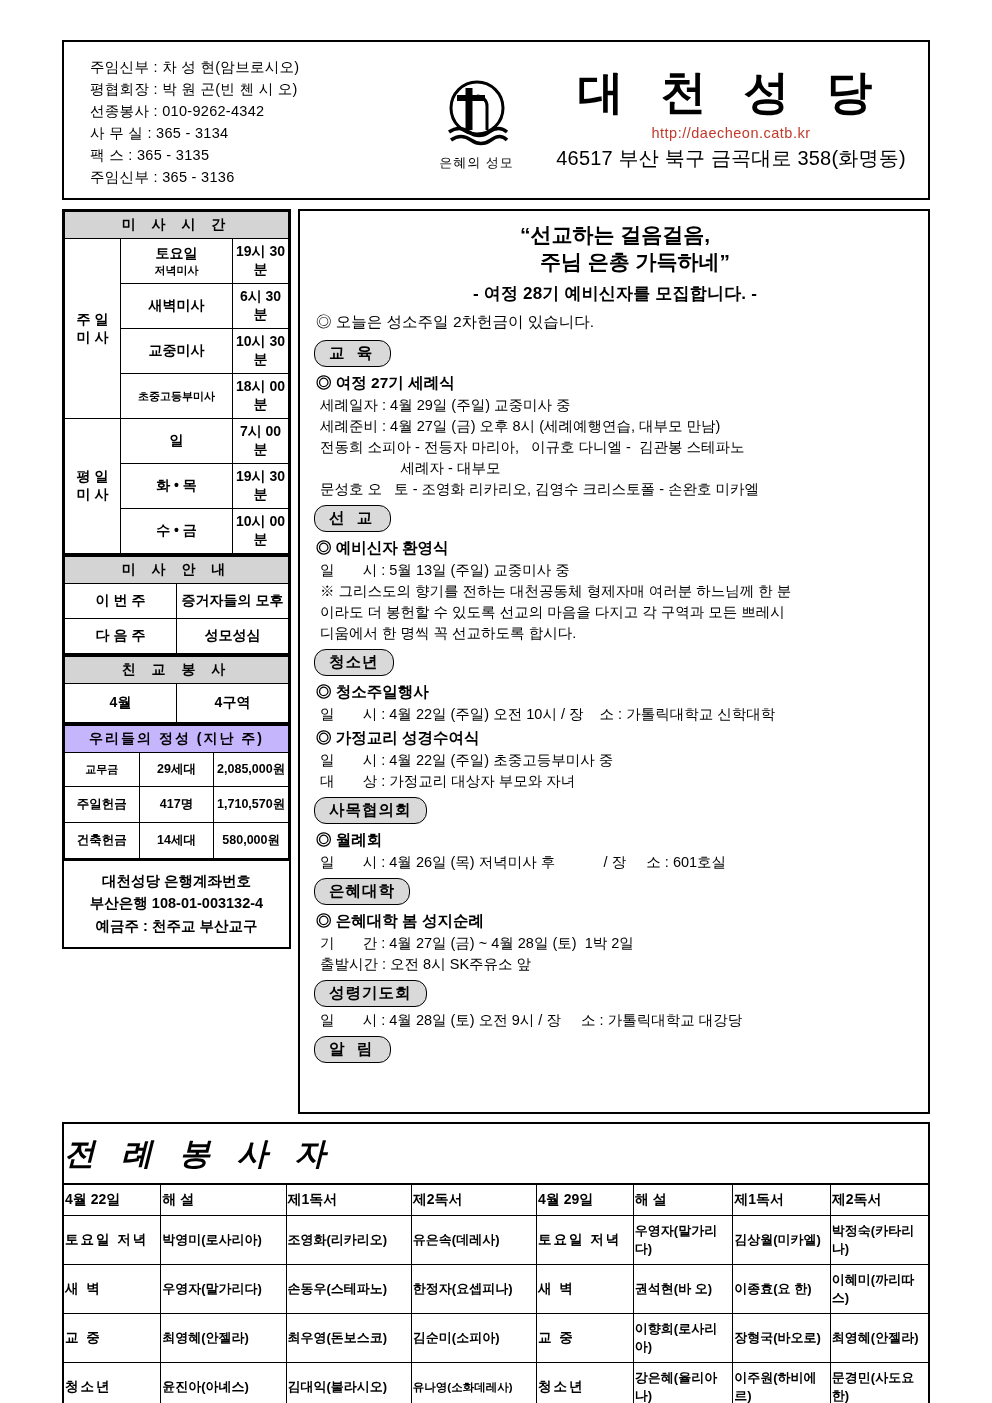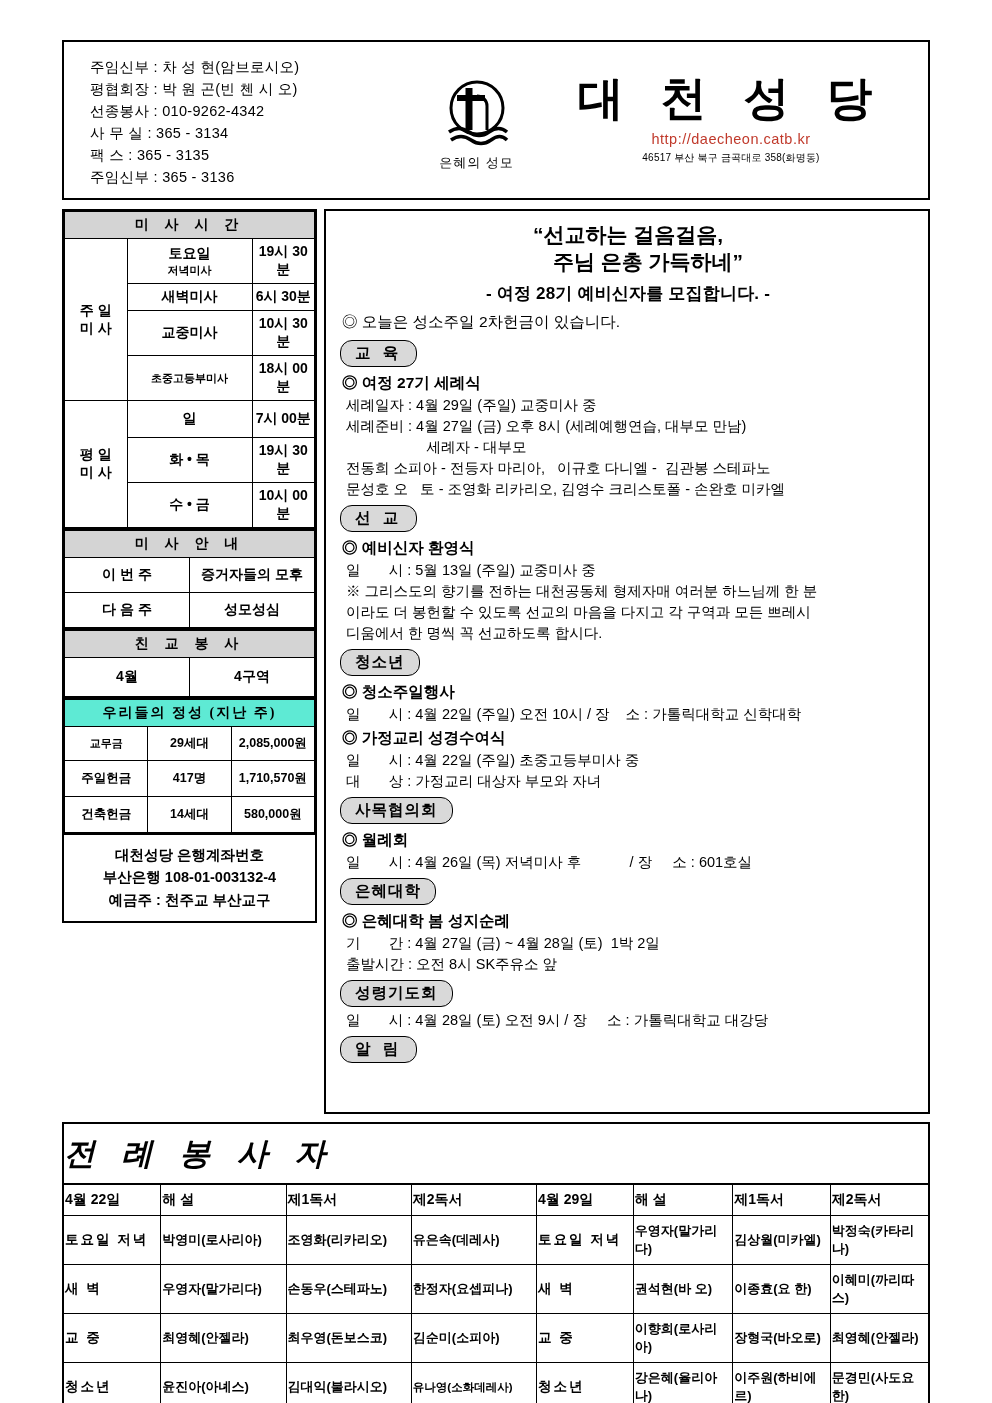--- a/index.html
+++ b/index.html
@@ -63,31 +63,31 @@
     line-height: 1;
     margin-bottom: 10px;
   }
   .church-url {
     color: #c0392b;
     font-size: 14.5px;
     letter-spacing: 0.5px;
     margin-bottom: 4px;
   }
   .church-addr {
-    font-size: 10px;
+    font-size: 20px;
     letter-spacing: 0.2px;
   }
 
   
   .body-wrap {
     display: flex;
     margin-top: 9px;
     align-items: flex-start;
   }
-  .col-left { width: 255px; }
+  .col-left { width: 229px; }
   .col-right {
     flex: 1;
     margin-left: 7px;
     border: 2px solid #000;
     padding: 8px 10px 6px 12px;
     height: 905px;
     overflow: hidden;
   }
 
   
@@ -105,26 +105,25 @@
   }
   .lt-outer { border: 2px solid #000; }
   .sec-title {
     background: #d4d4d4;
     font-size: 15px;
     font-weight: bold;
     letter-spacing: 6px;
     padding: 7px 0;
   }
   .sec-title-plain {
-    background: #5eead4;
+    background: #c4b5fd;
     font-size: 15px;
     font-weight: bold;
     letter-spacing: 2px;
     padding: 7px 0;
-    font-family: Liberation Serif, serif;
   }
   .small-sub { font-size: 11px; display:block; letter-spacing:0; }
   .bank-box {
     border: 2px solid #000;
     border-top: none;
     text-align: center;
     font-size: 14.5px;
     font-weight: bold;
     line-height: 1.55;
     padding: 9px 0 10px 0;
@@ -359,22 +358,22 @@
         <div class="l2">주님 은총 가득하네”</div>
       </div>
       <div class="slogan-sub">- 여정 28기 예비신자를 모집합니다. -</div>
       <div class="notice-line">◎ 오늘은 성소주일 2차헌금이 있습니다.</div>
 
       
       <div class="cat">교  육</div>
       <div class="bullet">◎ 여정 27기 세례식</div>
       <div class="ln">세례일자 : 4월 29일 (주일) 교중미사 중</div>
       <div class="ln">세례준비 : 4월 27일 (금) 오후 8시 (세례예행연습, 대부모 만남)</div>
+      <div class="ln">전동희 소피아 - 전등자 마리아,   이규호 다니엘 -  김관봉 스테파노</div>
       <div class="ln">                    세례자 - 대부모</div>
-      <div class="ln">전동희 소피아 - 전등자 마리아,   이규호 다니엘 -  김관봉 스테파노</div>
       <div class="ln">문성호 오   토 - 조영화 리카리오, 김영수 크리스토폴 - 손완호 미카엘</div>
 
       
       <div class="cat">선  교</div>
       <div class="bullet">◎ 예비신자 환영식</div>
       <div class="ln">일       시 : 5월 13일 (주일) 교중미사 중</div>
       <div class="ln">※ 그리스도의 향기를 전하는 대천공동체 형제자매 여러분 하느님께 한 분</div>
       <div class="ln">이라도 더 봉헌할 수 있도록 선교의 마음을 다지고 각 구역과 모든 쁘레시</div>
       <div class="ln">디움에서 한 명씩 꼭 선교하도록 합시다.</div>
 

